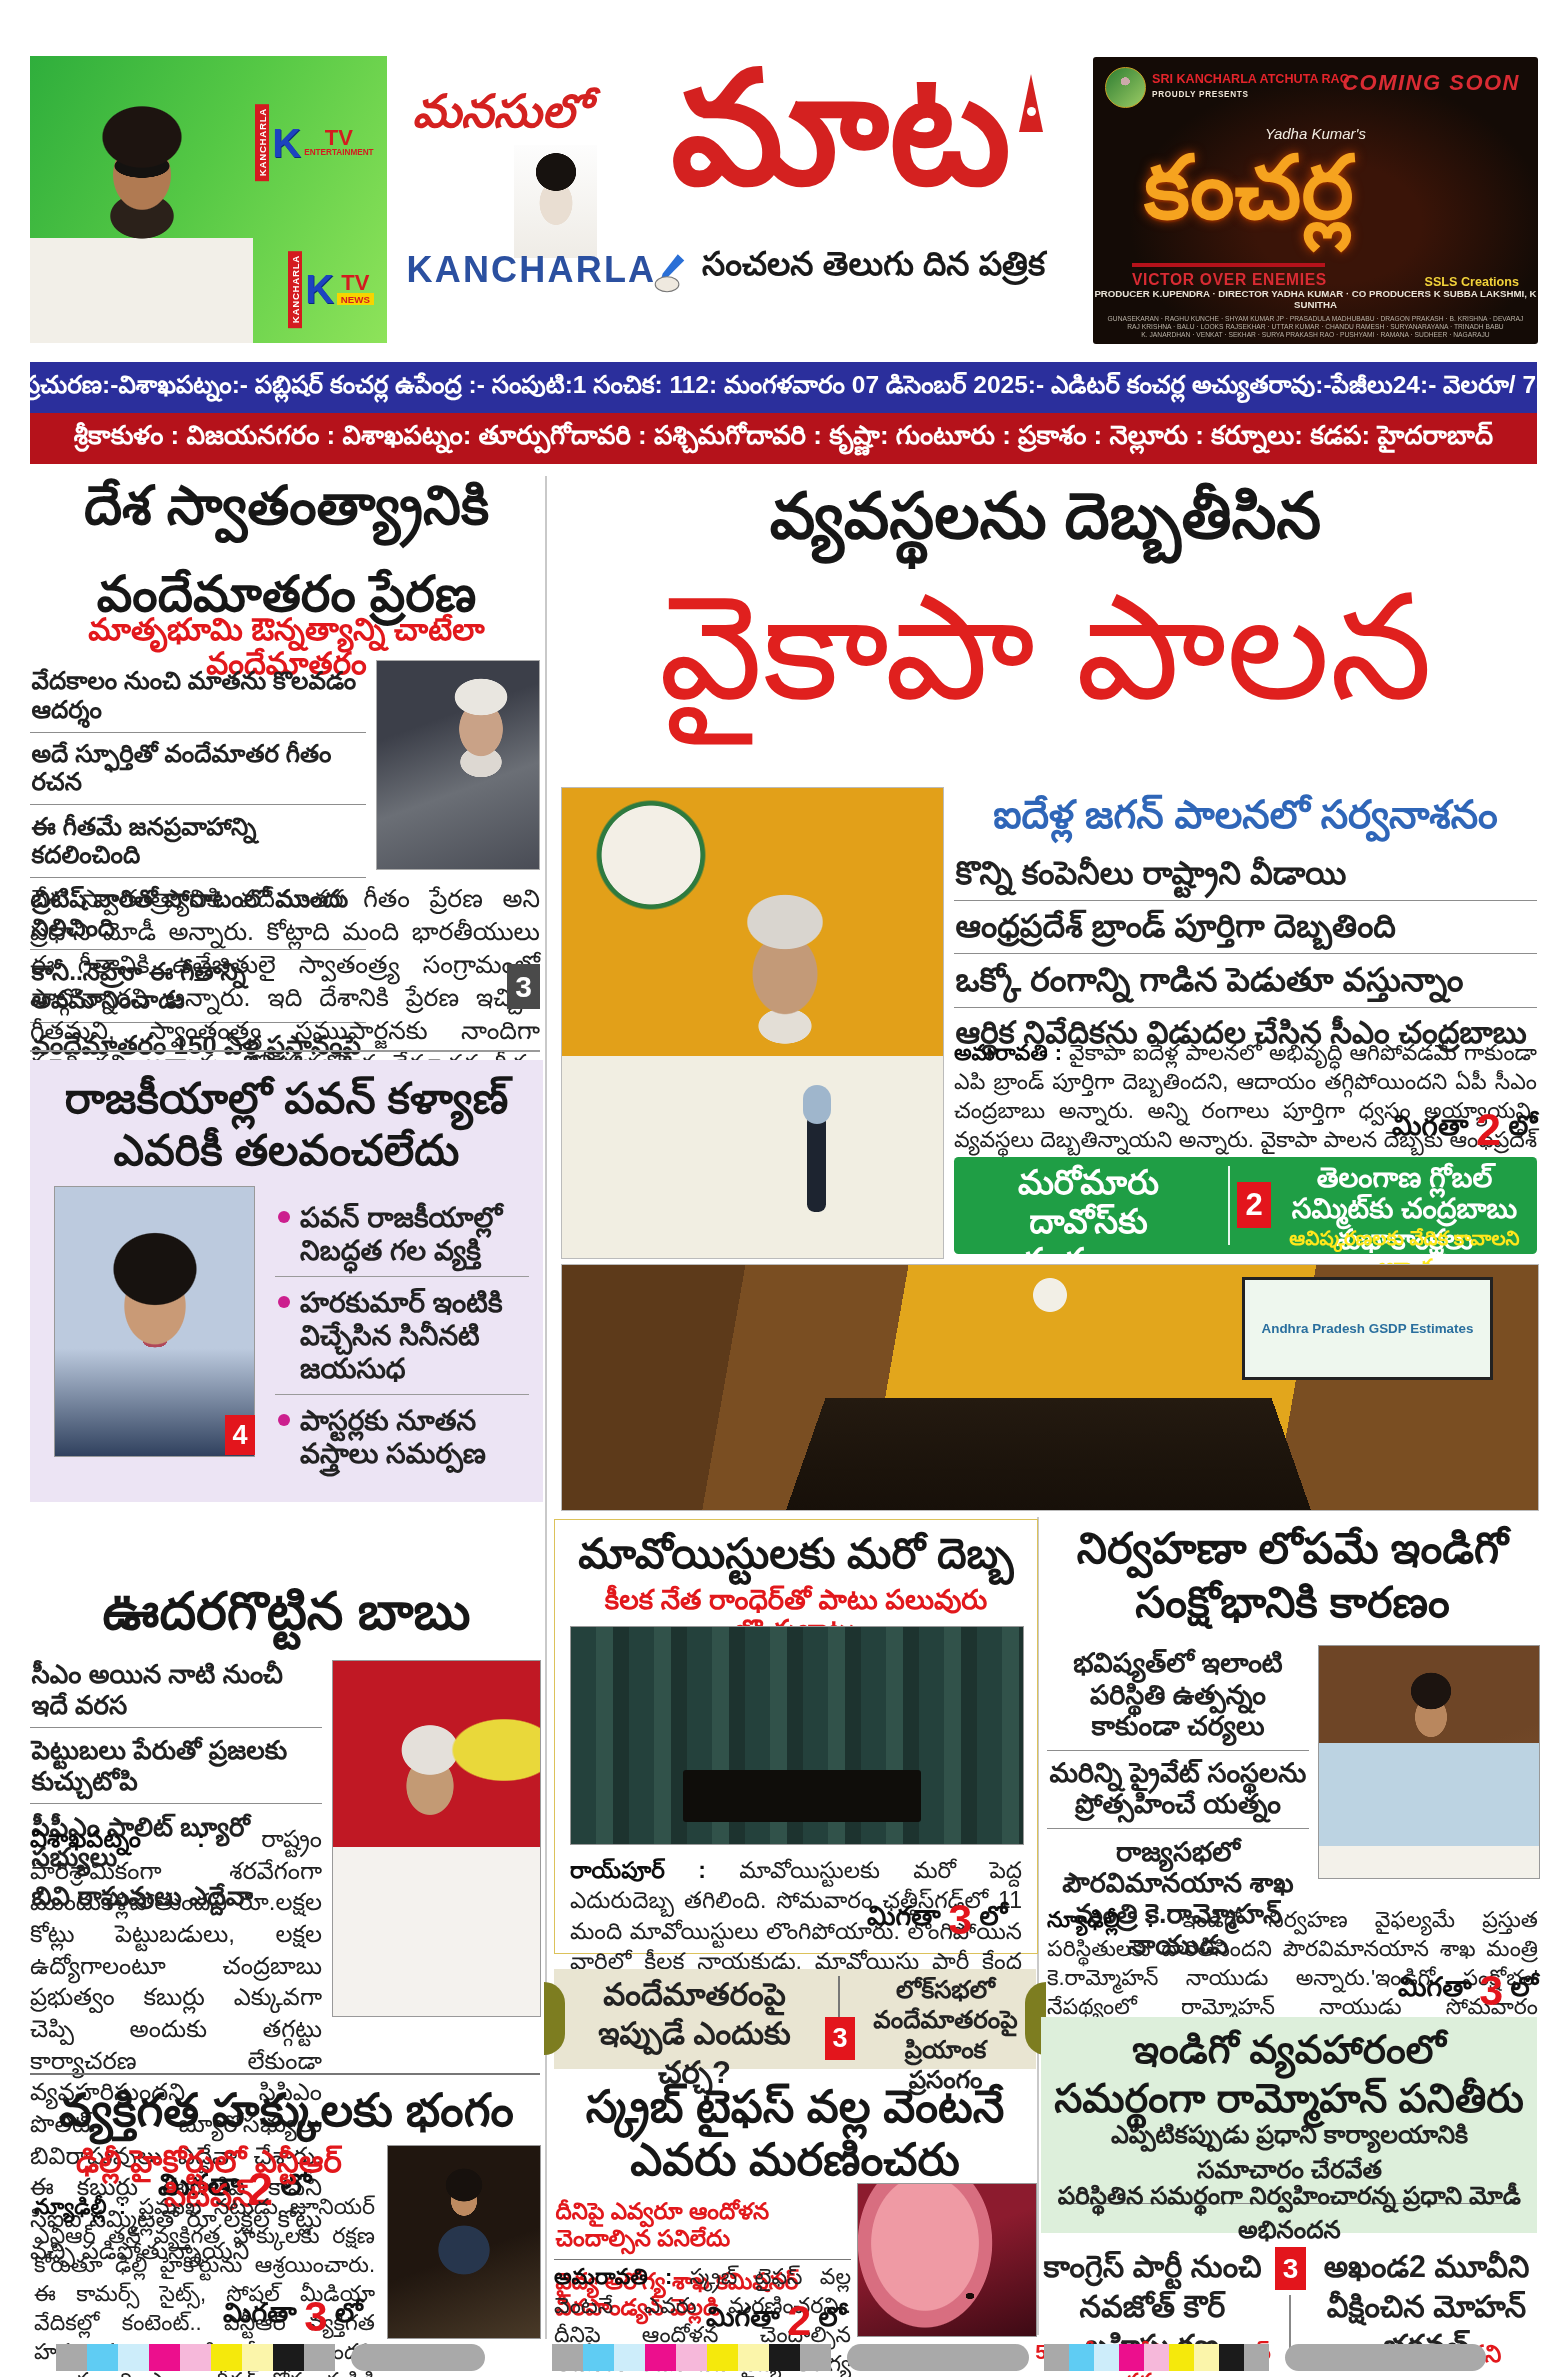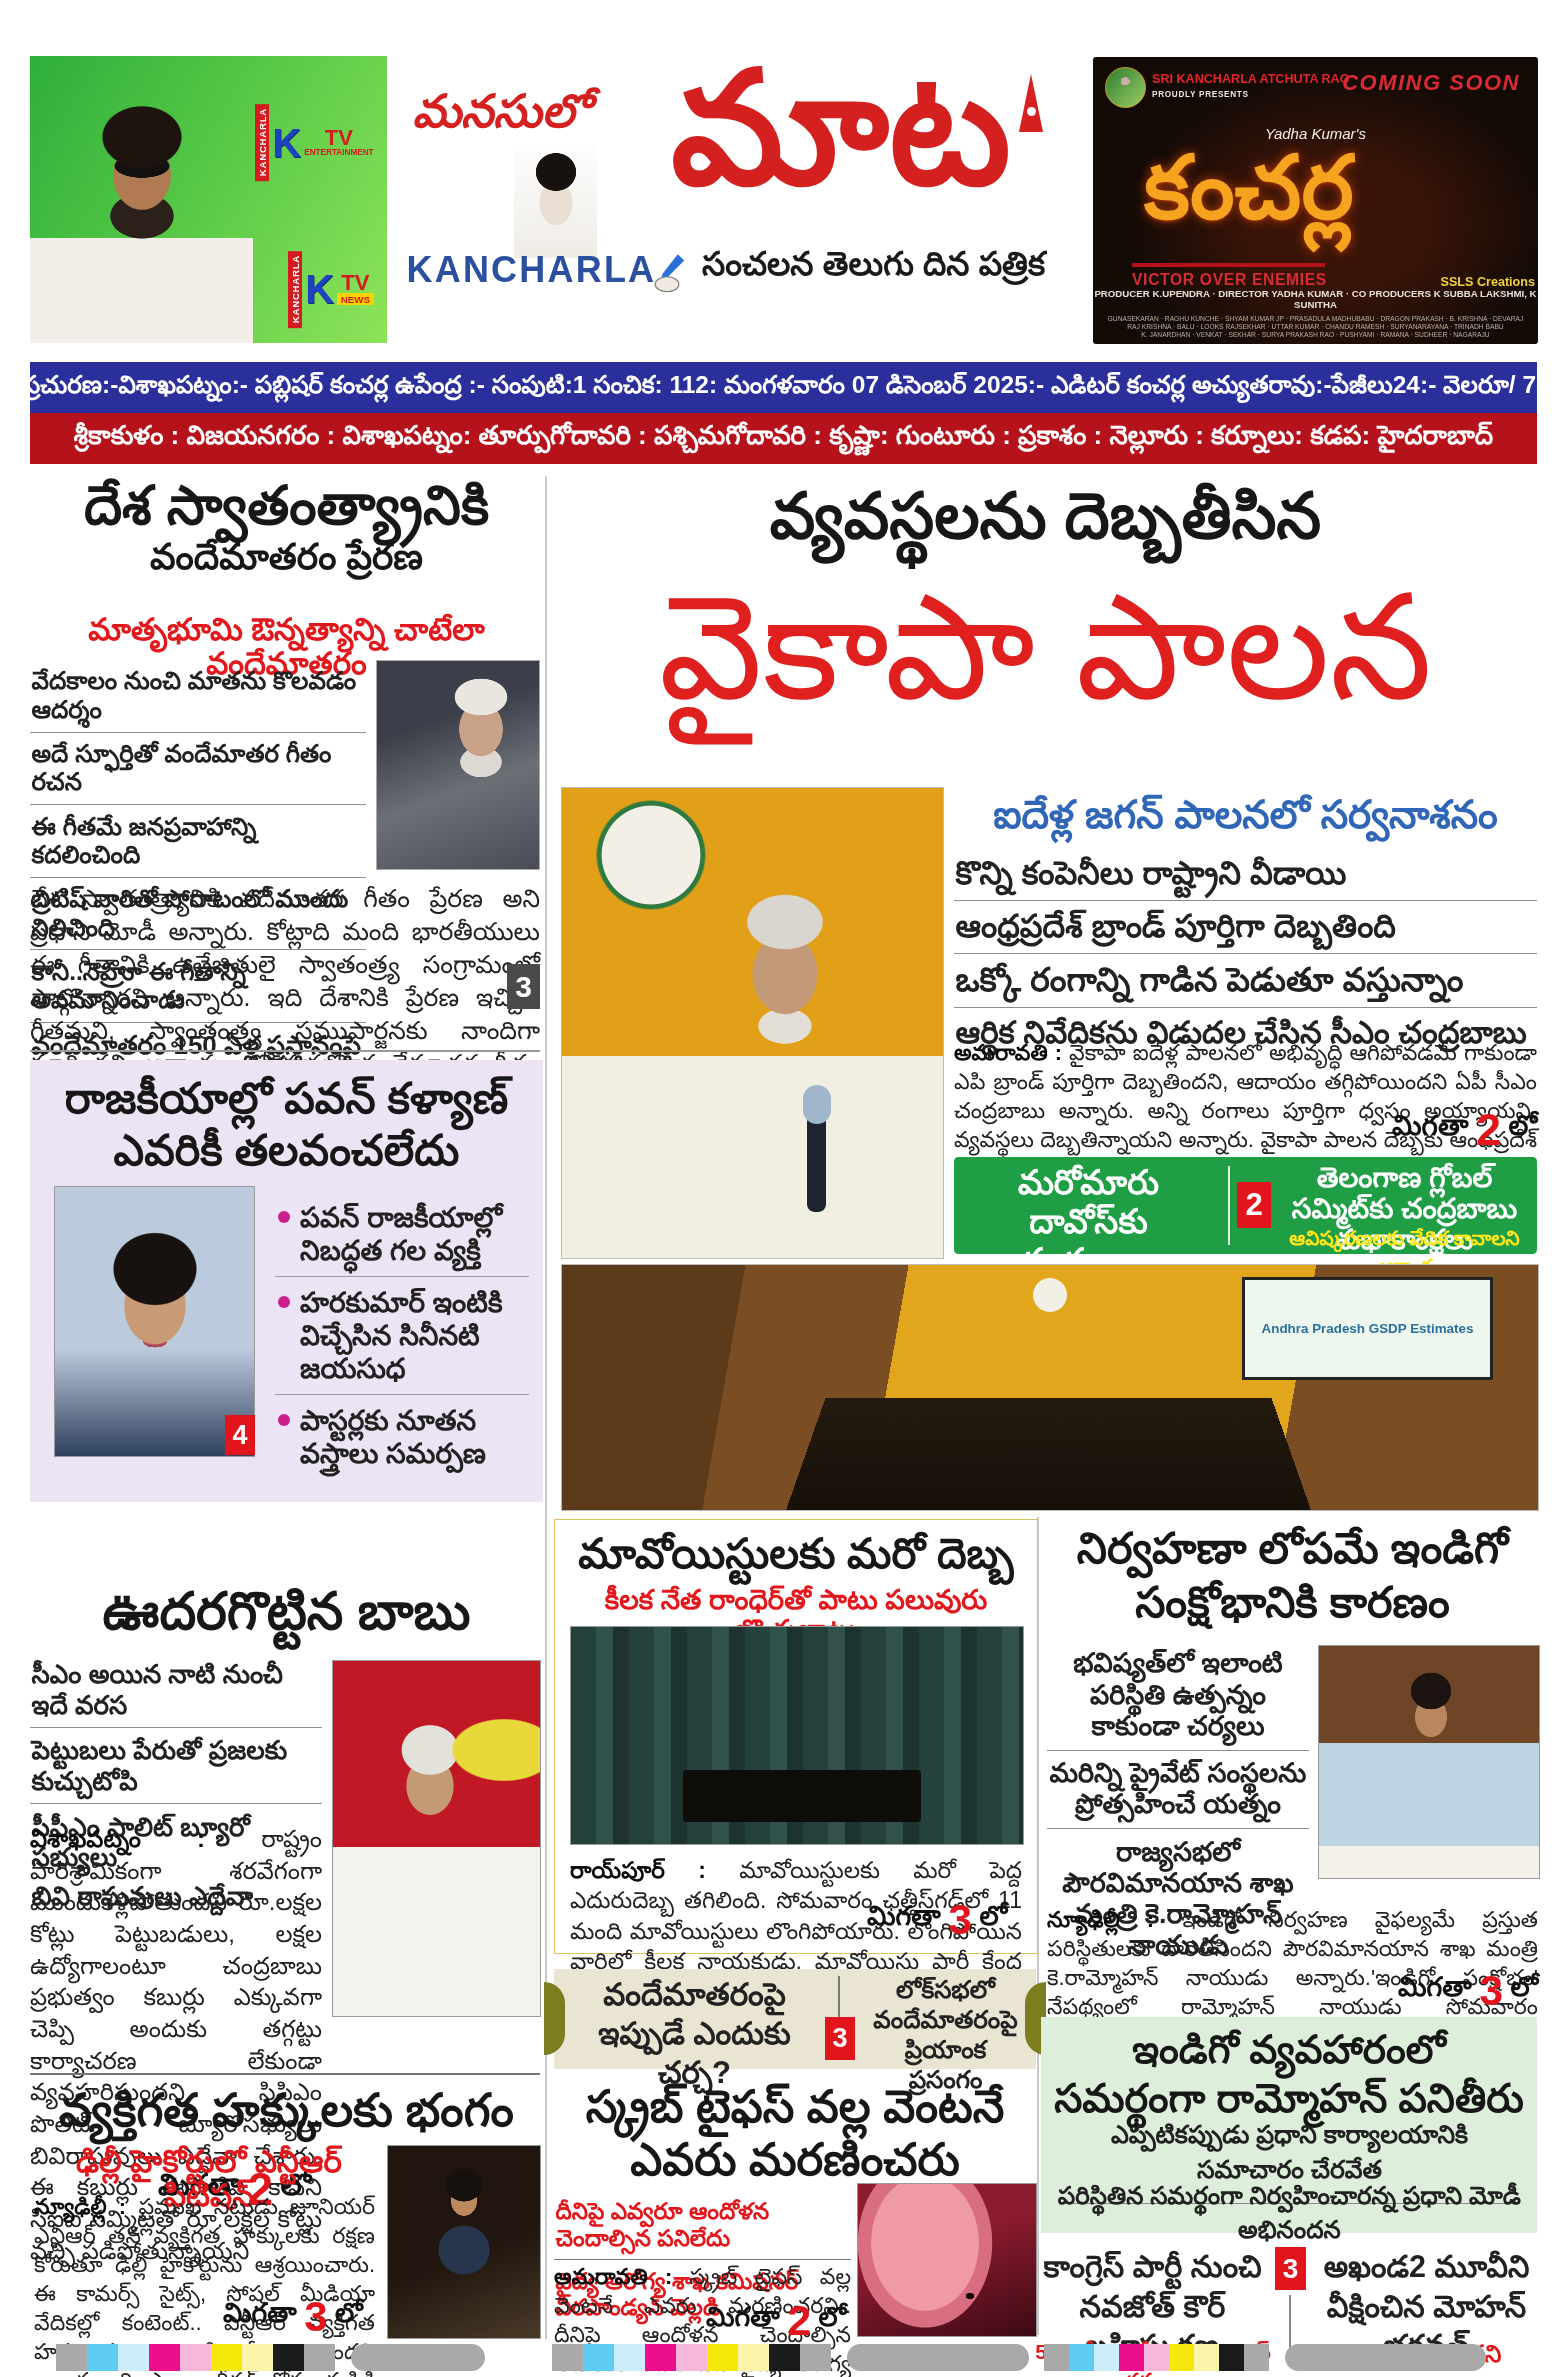--- a/index.html
+++ b/index.html
@@ -89,39 +89,39 @@
   <div class="abs" style="left:1093px;top:57px;width:445px;height:287px;background:radial-gradient(208px 149px at 55% 58%,#3a1408 0 40%,#140b06 100%);border-radius:3px;">
     <div class="abs" style="left:12px;top:10.4px;width:39px;height:39px;border-radius:50%;border:1.5px solid #c9a227;background:radial-gradient(7.4px 6.7px at 19.3px 13.4px,#caa 0 60%,transparent 62%),linear-gradient(135deg,#2e7d32,#9ccc65);"></div>
     <div class="abs" style="left:59px;top:15px;font-size:12.6px;font-weight:900;color:#e3242b;">SRI KANCHARLA ATCHUTA RAO</div>
     <div class="abs" style="left:59px;top:33px;font-size:8.2px;font-weight:800;color:#efe6d8;letter-spacing:0.7px;">PROUDLY PRESENTS</div>
     <div class="abs" style="right:18px;top:13.4px;font-size:22px;font-weight:900;font-style:italic;color:#d92b33;letter-spacing:1.5px;">COMING SOON</div>
     <div class="abs" style="left:0;top:68px;width:100%;text-align:center;font-size:15px;font-style:italic;color:#f3ede2;">Yadha Kumar's</div>
     <div class="abs" style="left:16px;top:83px;width:100%;font-size:88px;font-weight:900;color:#f6a31f;
                 text-shadow:0 0 10.4px #b33c00,0 2.2px 1.5px #5a1a00;line-height:1.1;margin-left:35px;">కంచర్ల</div>
     <div class="abs" style="left:39px;bottom:77px;width:193px;height:3.7px;background:#b5121b;"></div>
     <div class="abs" style="left:39px;bottom:55px;font-size:15.6px;font-weight:900;color:#d92b33;letter-spacing:0.7px;">VICTOR OVER ENEMIES</div>
-    <div class="abs" style="right:3px;bottom:55px;font-size:12.6px;font-weight:800;color:#f2d23a;">SSLS Creations</div>
+    <div class="abs" style="right:19px;bottom:55px;font-size:12.6px;font-weight:800;color:#f2d23a;">SSLS Creations</div>
     <div class="abs" style="left:0;bottom:34px;width:100%;text-align:center;font-size:9.7px;font-weight:800;color:#e8e2d6;">PRODUCER K.UPENDRA · DIRECTOR YADHA KUMAR · CO PRODUCERS K SUBBA LAKSHMI, K SUNITHA</div>
     <div class="abs" style="left:0;bottom:22px;width:100%;text-align:center;font-size:6.7px;color:#b9b2a6;">GUNASEKARAN · RAGHU KUNCHE · SHYAM KUMAR JP · PRASADULA MADHUBABU · DRAGON PRAKASH · B. KRISHNA · DEVARAJ</div>
     <div class="abs" style="left:0;bottom:14px;width:100%;text-align:center;font-size:6.7px;color:#b9b2a6;">RAJ KRISHNA · BALU · LOOKS RAJSEKHAR · UTTAR KUMAR · CHANDU RAMESH · SURYANARAYANA · TRINADH BABU</div>
     <div class="abs" style="left:0;bottom:6px;width:100%;text-align:center;font-size:6.7px;color:#b9b2a6;">K. JANARDHAN · VENKAT · SEKHAR · SURYA PRAKASH RAO · PUSHYAMI · RAMANA · SUDHEER · NAGARAJU</div>
   </div>
 
   <div class="abs bar" style="left:30px;top:362px;width:1507px;height:51px;background:#2b2f9c;font-size:24.5px;">
     <span>ప్రచురణ:-విశాఖపట్నం:- పబ్లిషర్ కంచర్ల ఉపేంద్ర :- సంపుటి:1 సంచిక: 112: మంగళవారం 07 డిసెంబర్ 2025:- ఎడిటర్ కంచర్ల అచ్యుతరావు:-పేజీలు24:- వెలరూ/ 7-</span>
   </div>
   <div class="abs bar" style="left:30px;top:413px;width:1507px;height:51px;background:#b5121b;font-size:26px;">
     <span>శ్రీకాకుళం : విజయనగరం : విశాఖపట్నం: తూర్పుగోదావరి : పశ్చిమగోదావరి : కృష్ణా: గుంటూరు : ప్రకాశం : నెల్లూరు : కర్నూలు: కడప: హైదరాబాద్</span>
   </div>
 
   <div class="vrule" style="left:545px;top:476px;height:1863px;"></div>
   <div class="vrule" style="left:1037px;top:1517px;height:818px;"></div>
 
   <div class="abs hl" style="left:30px;top:477px;width:513px;font-size:54px;">దేశ స్వాతంత్య్రానికి</div>
-  <div class="abs hl" style="left:30px;top:538px;width:513px;font-size:36px;">వందేమాతరం ప్రేరణ</div>
+  <div class="abs hl" style="left:30px;top:568px;width:513px;font-size:50px;">వందేమాతరం ప్రేరణ</div>
   <div class="abs red-sub" style="left:30px;top:613px;width:513px;font-size:31px;">మాతృభూమి ఔన్నత్యాన్ని చాటేలా వందేమాతరం</div>
   <div class="abs" style="left:30px;top:660px;width:336px;">
     <div class="pt-row" style="font-size:24.5px;">వేదకాలం నుంచి మాతను కొలవడం ఆదర్శం</div>
     <div class="pt-row" style="font-size:24.5px;">అదే స్ఫూర్తితో వందేమాతర గీతం రచన</div>
     <div class="pt-row" style="font-size:24.5px;">ఈ గీతమే జనప్రవాహాన్ని కదలించింది</div>
     <div class="pt-row" style="font-size:24.5px;">బ్రిటిష్ వారితో పోరాటంలో ముందు నిలిచింది</div>
     <div class="pt-row" style="font-size:24.5px;">కానీ..నెహ్రూ ఈ గీతాన్ని అవమానించాడు</div>
     <div class="pt-row pt-last" style="font-size:26px;font-weight:900;">వందేమాతరం 150 ఏళ్ల ప్రస్తానంపై</div>
     <div class="pt-row pt-last" style="font-size:26px;font-weight:900;padding-top:1.5px;">లోక్‌సభలో మోడీ ప్రసంగం</div>
   </div>

